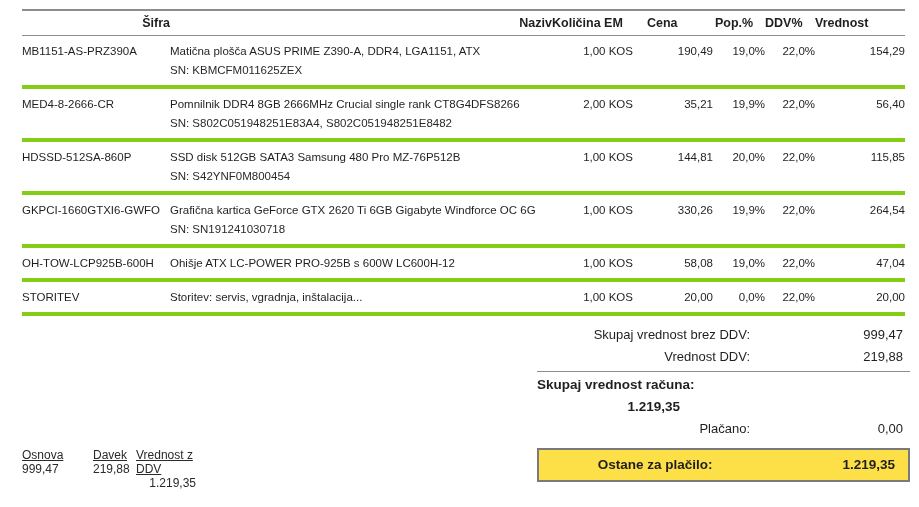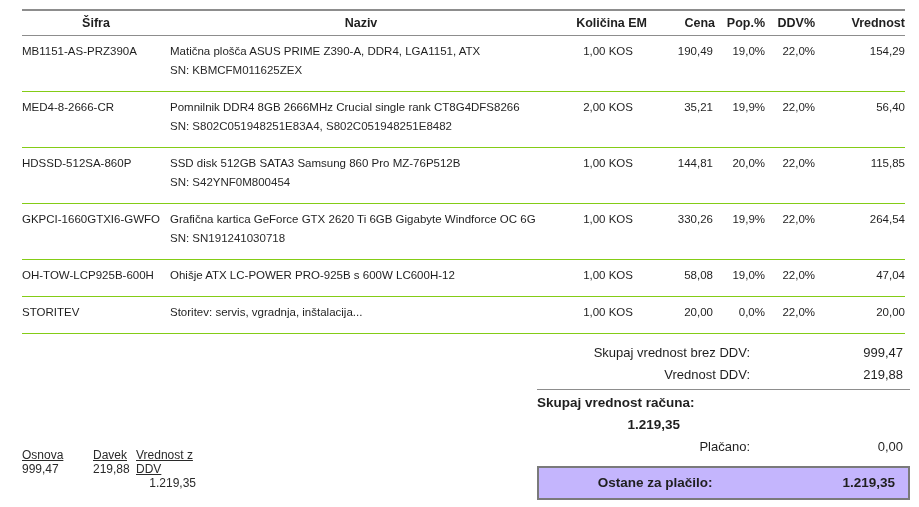--- a/index.html
+++ b/index.html
@@ -23,29 +23,29 @@
   table.items col.w-kol   { width: 95px; }
   table.items col.w-cena  { width: 68px; }
   table.items col.w-pop   { width: 50px; }
   table.items col.w-ddv   { width: 50px; }
   table.items col.w-vred  { width: 90px; }
   table.items thead th {
     font-size: 12.5px; font-weight: bold;
     padding: 5px 0 4px 0;
     border-top: 2px solid #8d8d8d;
     border-bottom: 1px solid #8d8d8d;
-    text-align: center; line-height: 15px;
+    text-align: right; line-height: 15px;
     white-space: nowrap;
   }
-  table.items thead th.num { text-align: right; }
+  table.items thead th.num { text-align: left; }
   table.items tbody td {
     vertical-align: top;
     font-size: 11.5px;
-    padding: 7px 0 13px 0;
-    border-bottom: 1px solid #84cc16;
+    padding: 7px 0 7px 0;
+    border-bottom: 4px solid #84cc16;
     line-height: 16px;
   }
   td.c-sifra { font-size: 12px; }
   td.c-naziv .naziv { white-space: nowrap; }
   td.c-naziv .sn { margin-top: 3px; color: #2a2a2a; }
   td.c-naziv .sn:empty { display: none; }
   .num { text-align: right; }
   td.c-kol, th.h-kol { padding-right: 14px !important; }
   table.items thead th.h-kol { padding-right: 0 !important; }
   td.c-cena { padding-right: 2px !important; }
@@ -56,21 +56,21 @@
     font-size: 13px;
   }
   .tot-line { display: flex; align-items: baseline; line-height: 22px; }
   .tot-label { flex: 1; text-align: right; padding-right: 10px; }
   .tot-value { width: 150px; text-align: right; padding-right: 7px; }
   .tot-sep { border-top: 1px solid #8d8d8d; margin: 3px 0 2px 0; }
   .tot-bold { font-weight: bold; font-size: 13.5px; flex-direction: column; }
   .due-box {
     margin-top: 8px;
     border: 2px solid #7a7a7a;
-    background: #c4b5fd;
+    background: #fde047;
     display: flex; align-items: baseline;
     padding: 5px 3px 5px 0;
     font-weight: bold; font-size: 13.5px;
     line-height: 20px;
   }
   .due-box .tot-label { padding-right: 130px; }
   .due-box .tot-value { width: auto; padding-right: 10px; }
   
   .tax {
     position: absolute; left: 22px; top: 448px;
@@ -132,21 +132,21 @@
           </td>
         <td class="num c-kol">2,00 KOS</td>
         <td class="num c-cena">35,21</td>
         <td class="num">19,9%</td>
         <td class="num">22,0%</td>
         <td class="num">56,40</td>
       </tr>
       <tr>
         <td class="c-sifra">HDSSD-512SA-860P</td>
         <td class="c-naziv">
-            <div class="naziv">SSD disk 512GB SATA3 Samsung 860 Pro MZ-76P512B</div>
+            <div class="naziv">SSD disk 512GB SATA3 Samsung 480 Pro MZ-76P512B</div>
             <div class="sn">SN: S42YNF0M800454</div>
           </td>
         <td class="num c-kol">1,00 KOS</td>
         <td class="num c-cena">144,81</td>
         <td class="num">20,0%</td>
         <td class="num">22,0%</td>
         <td class="num">115,85</td>
       </tr>
       <tr>
         <td class="c-sifra">GKPCI-1660GTXI6-GWFO</td>

